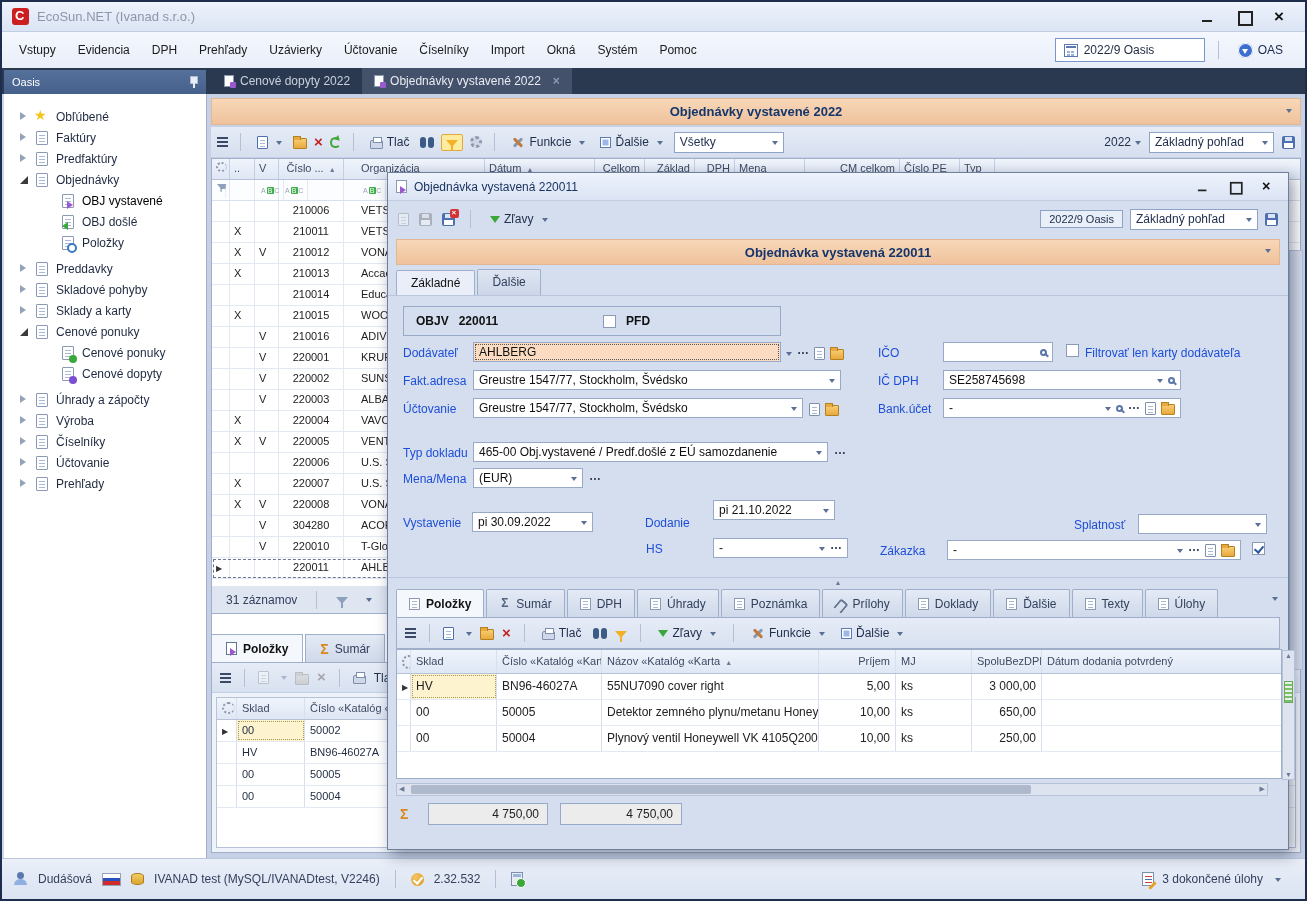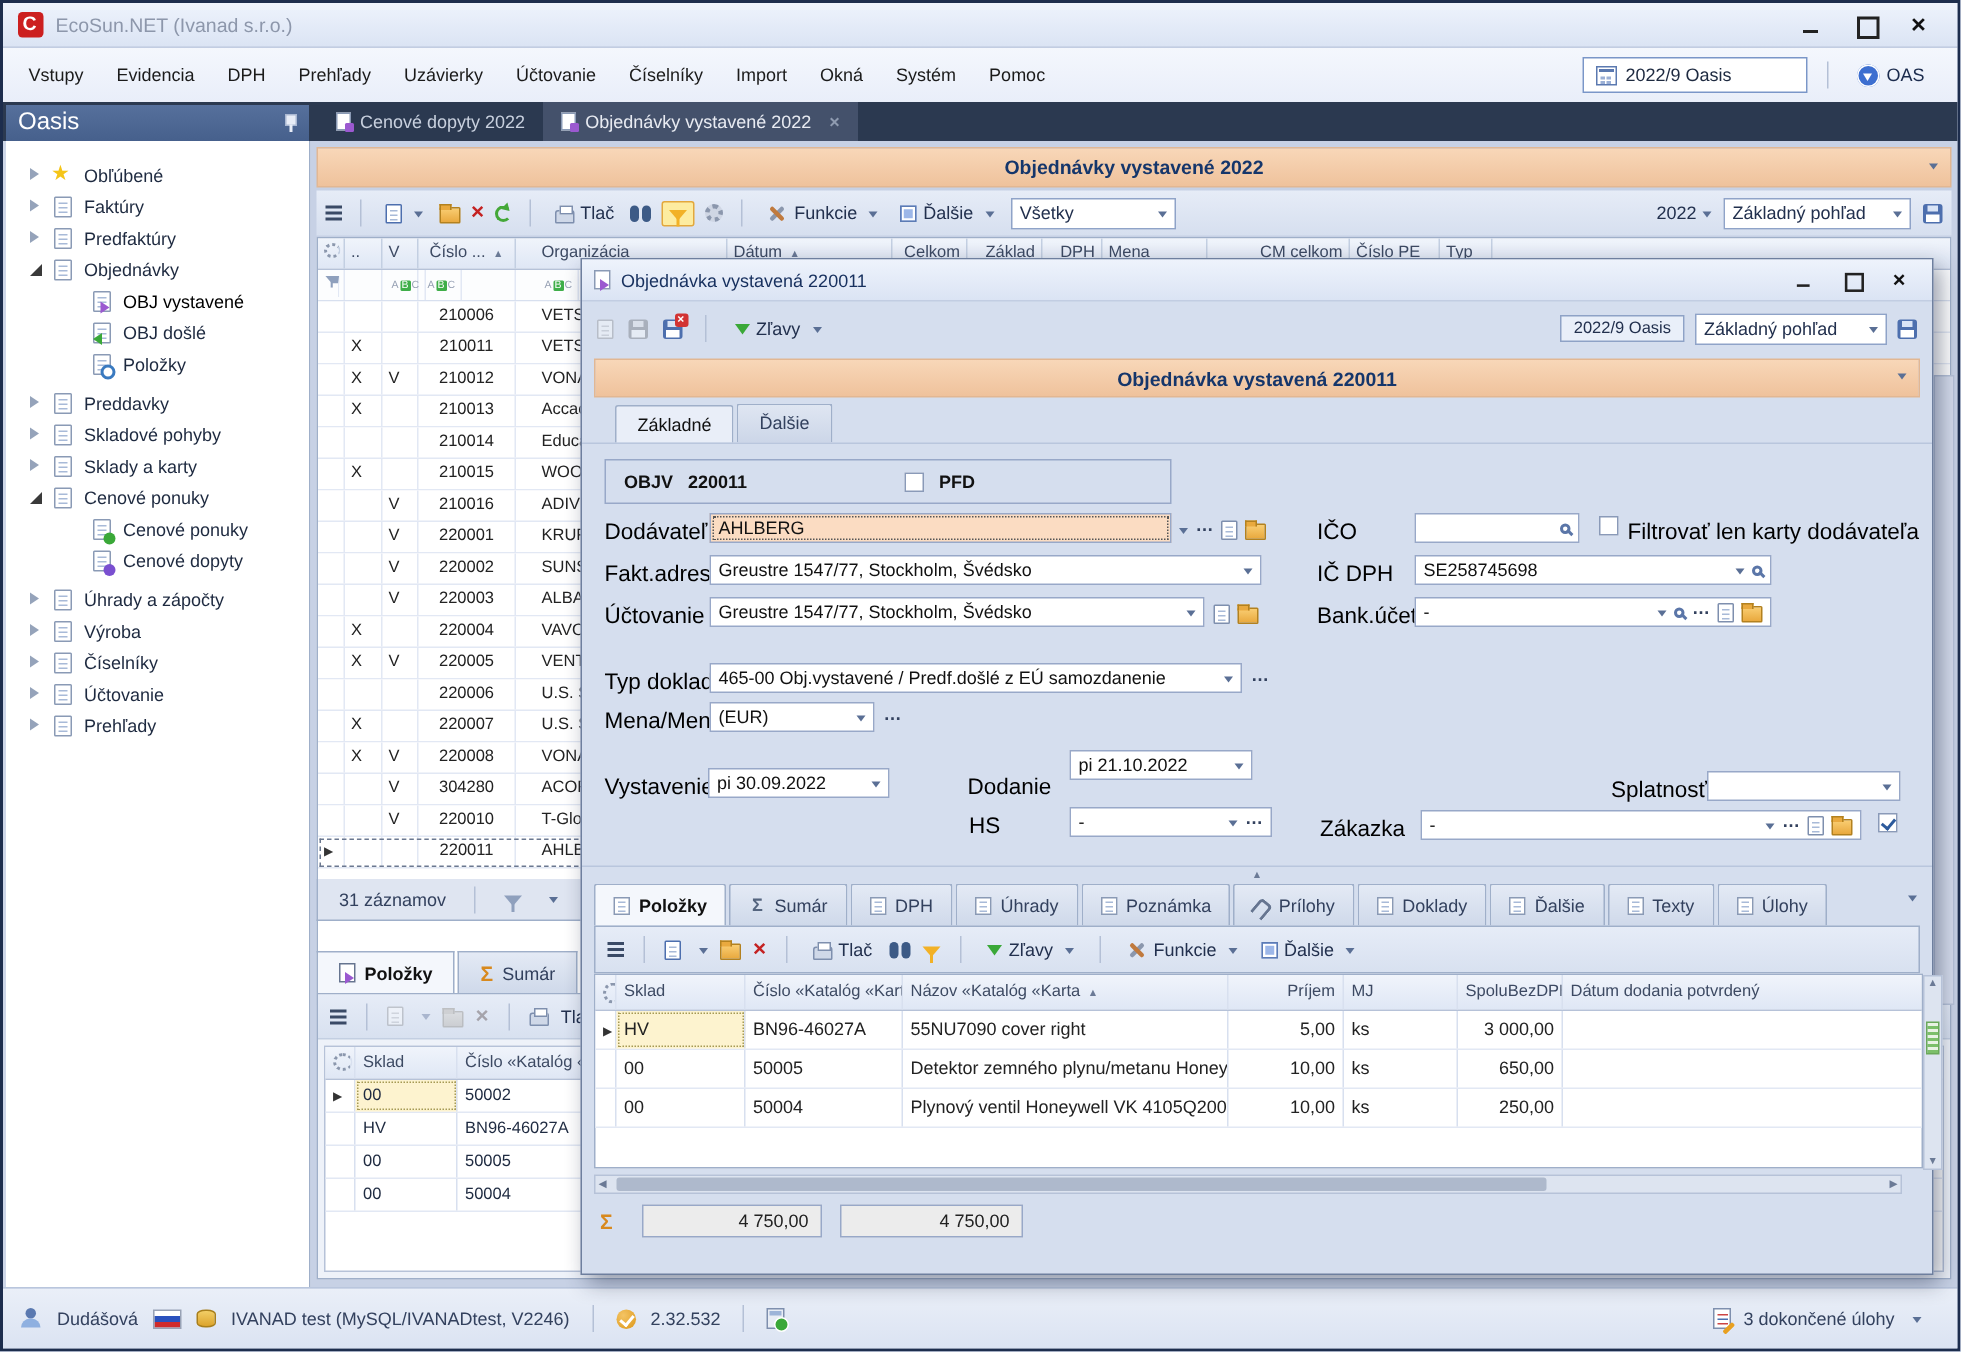--- a/index.html
+++ b/index.html
@@ -89,21 +89,21 @@
   
   .menubar { position:absolute; left:0; top:30px; right:0; height:36px; background:linear-gradient(#f4f7fd,#e9eef9); display:flex; align-items:center; padding:0 6px; }
   .menu-items { display:flex; }
   .menu-item { padding:5px 11px; color:#1b1b1b; cursor:default; }
   .menu-right { margin-left:auto; display:flex; align-items:center; gap:8px; padding-right:10px; }
   .period-combo { display:flex; align-items:center; gap:6px; background:#fff; border:1px solid #7a96c8; height:24px; padding:0 8px; width:150px; }
   .oas { display:flex; align-items:center; gap:5px; color:#1b2b4d; padding:2px 6px; }
 
   
   .tabstrip { position:absolute; left:0; top:66px; right:0; height:26px; background:#2b3950; }
-  .oasis-hdr { position:absolute; left:2px; top:2px; width:202px; height:24px; background:linear-gradient(#56709c,#46608c); color:#fff; display:flex; align-items:center; padding:0 8px; font-size:16px; }
+  .oasis-hdr { position:absolute; left:2px; top:2px; width:202px; height:24px; background:linear-gradient(#56709c,#46608c); color:#fff; display:flex; align-items:center; padding:0 8px; font-size:11px; }
   .oasis-hdr .icon-pin { margin-left:auto; }
   .doc-tabs { position:absolute; left:210px; top:0; height:43px; display:flex; }
   .doc-tab { display:flex; align-items:center; gap:6px; padding:0 12px; color:#c8d0de; font-size:12px; height:26px; }
   .doc-tab.active { background:#44516b; color:#e8ebf2; }
   .doc-tab .dt-icon { width:10px; height:12px; background:#fff; border:1px solid #8a9ab5; position:relative; }
   .doc-tab .dt-icon::after { content:""; position:absolute; right:-3px; bottom:-2px; width:6px; height:6px; background:#9b59d0; border-radius:1px; }
   .doc-tab .dt-close { display:none; color:#8f9bb0; font-size:12px; font-weight:bold; margin-left:6px; }
   .doc-tab.active .dt-close { display:inline; }
   .doc-tab .dt-close::before { content:"×"; }
 
@@ -178,25 +178,25 @@
   .dlg-title { position:absolute; left:0; top:0; right:0; height:28px; background:linear-gradient(#eef3fc,#dbe4f4); border-bottom:1px solid #c2cde2; display:flex; align-items:center; padding:0 8px; gap:7px; color:#17305e; }
   .dlg-docicon { width:11px; height:13px; background:#fff; border:1px solid #8a9ab5; position:relative; }
   .dlg-docicon::after { content:""; position:absolute; right:-4px; bottom:-2px; border:4px solid transparent; border-left:6px solid #9b59d0; }
   .dlg-ctl { margin-left:auto; display:flex; gap:18px; align-items:center; padding-right:6px; }
   .dlg-ctl .wc { transform:scale(.85); }
   .dlg-tools { position:absolute; left:0; top:29px; right:0; height:34px; display:flex; align-items:center; gap:10px; padding:0 10px; font-size:12px; color:#22304e; }
   .dlg-tools .right { margin-left:auto; display:flex; align-items:center; gap:7px; }
   .period-box { border:1px solid #8ea2c6; background:#e9eff9; padding:2px 8px; font-size:11px; color:#22304e; }
   .dlg-banner { position:absolute; left:8px; right:8px; top:66px; height:26px; background:linear-gradient(#f8d7b8,#efc29c); border:1px solid #e2b793; display:flex; align-items:center; justify-content:center; color:#15366b; font-weight:bold; font-size:13px; }
   .dlg-banner .dd { position:absolute; right:8px; top:9px; }
-  .dlg-tabs { position:absolute; left:8px; top:96px; height:26px; display:flex;margin-left:14px; }
+  .dlg-tabs { position:absolute; left:8px; top:96px; height:26px; display:flex; }
   .dlg-tab { padding:5px 14px; border:1px solid #9fafc9; border-bottom:none; background:linear-gradient(#dfe6f2,#ccd6e8); color:#33415e; margin-right:2px; border-radius:2px 2px 0 0; }
   .dlg-tab.active { background:#e9eef8; font-weight:normal; color:#111; position:relative; top:1px; }
   .dlg-form { position:absolute; left:0; top:122px; right:0; height:282px; border-top:1px solid #b9c6dd; background:#d5deee; }
-  .lbl { position:absolute; color:#000000; font-size:15px; }
+  .lbl { position:absolute; color:#1d4ed8; font-size:12px; }
   .fld { position:absolute; height:20px; background:#fff; border:1px solid #98a8c8; display:flex; align-items:center; padding:0 5px; font-size:12px; color:#111; white-space:nowrap; overflow:hidden; }
   .fld .dd { margin-left:auto; flex:none; }
   .fld .mag { margin-left:auto; flex:none; }
   .fld .in-ico { margin-left:5px; flex:none; }
   .fld.peach { background:#fbdcc2; outline:1px dotted #555; outline-offset:-3px; }
   .objv-box { position:absolute; left:15px; top:10px; width:378px; height:30px; border:1px solid #98a8c8; display:flex; align-items:center; gap:10px; padding:0 12px; font-weight:bold; color:#111; }
   .fldbtns { position:absolute; display:flex; align-items:center; gap:5px; }
   .splitter { position:absolute; left:0; top:404px; right:0; height:10px; border-top:1px solid #b9c6dd; text-align:center; }
   .splitter::after { content:"▲"; font-size:7px; color:#6b7a96; position:relative; top:-4px; }
 

